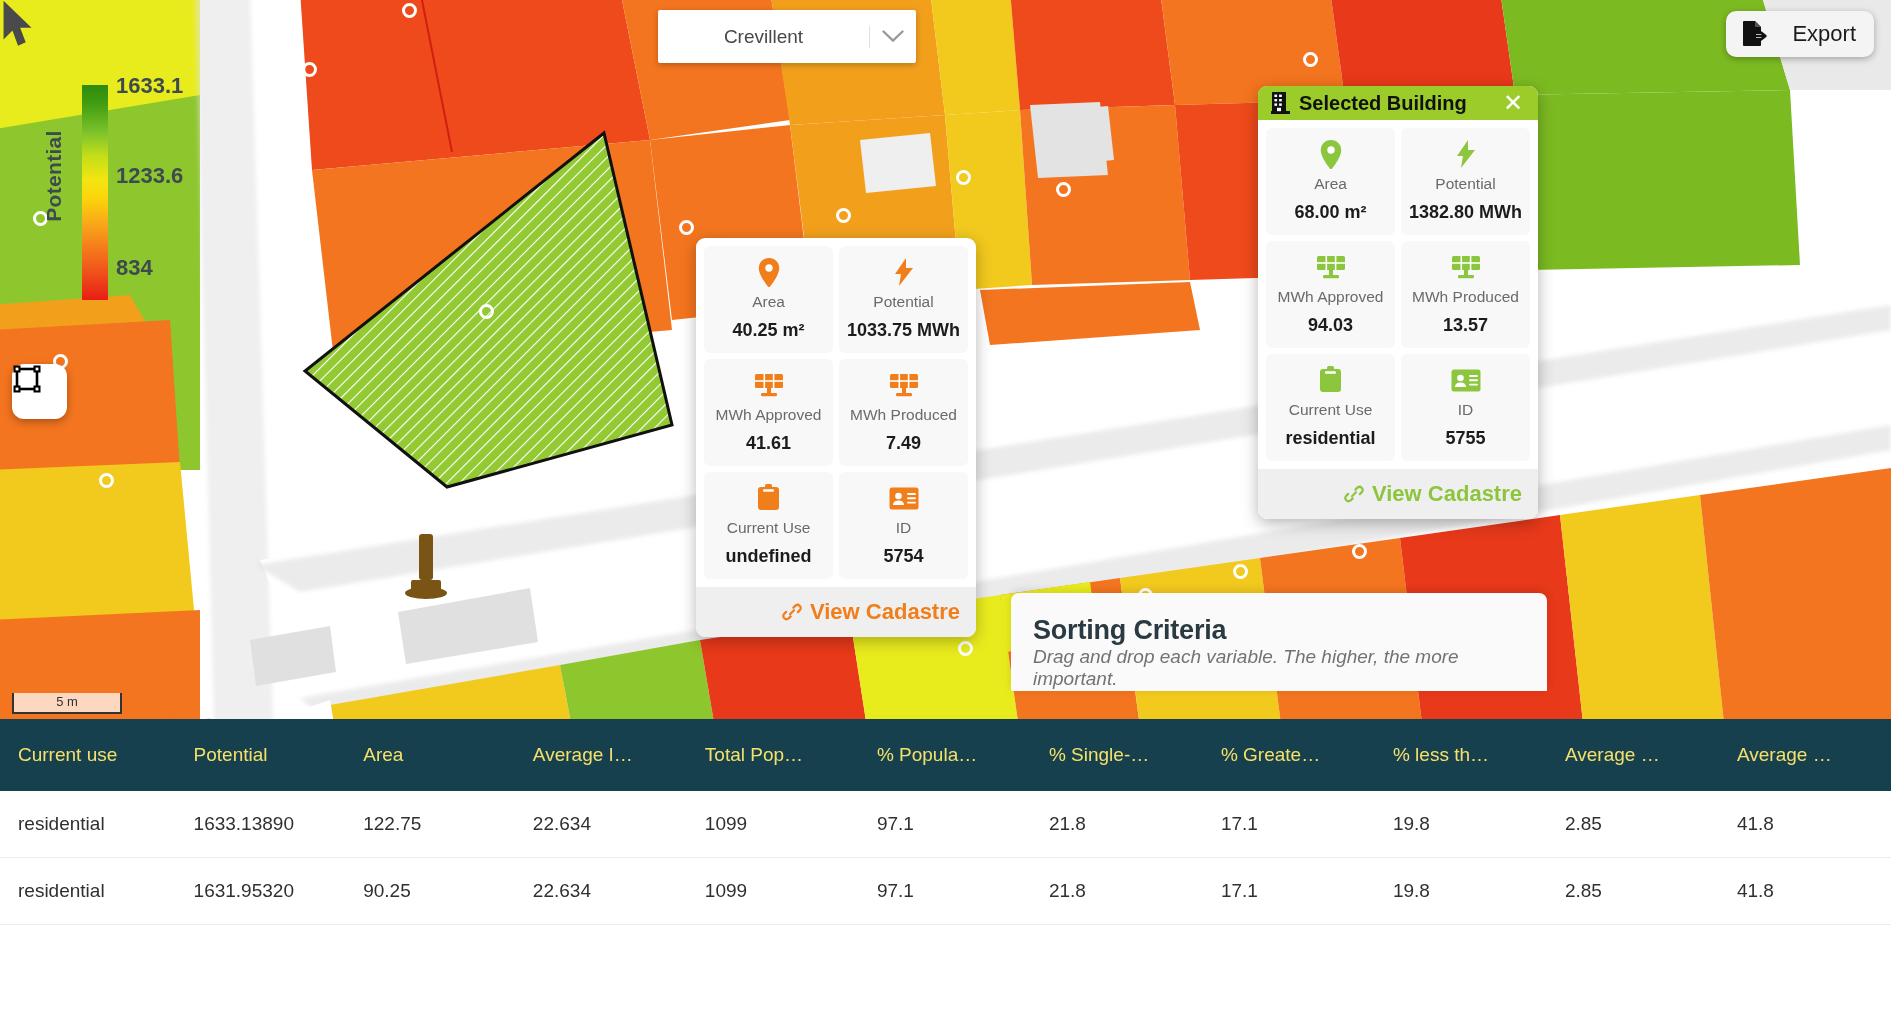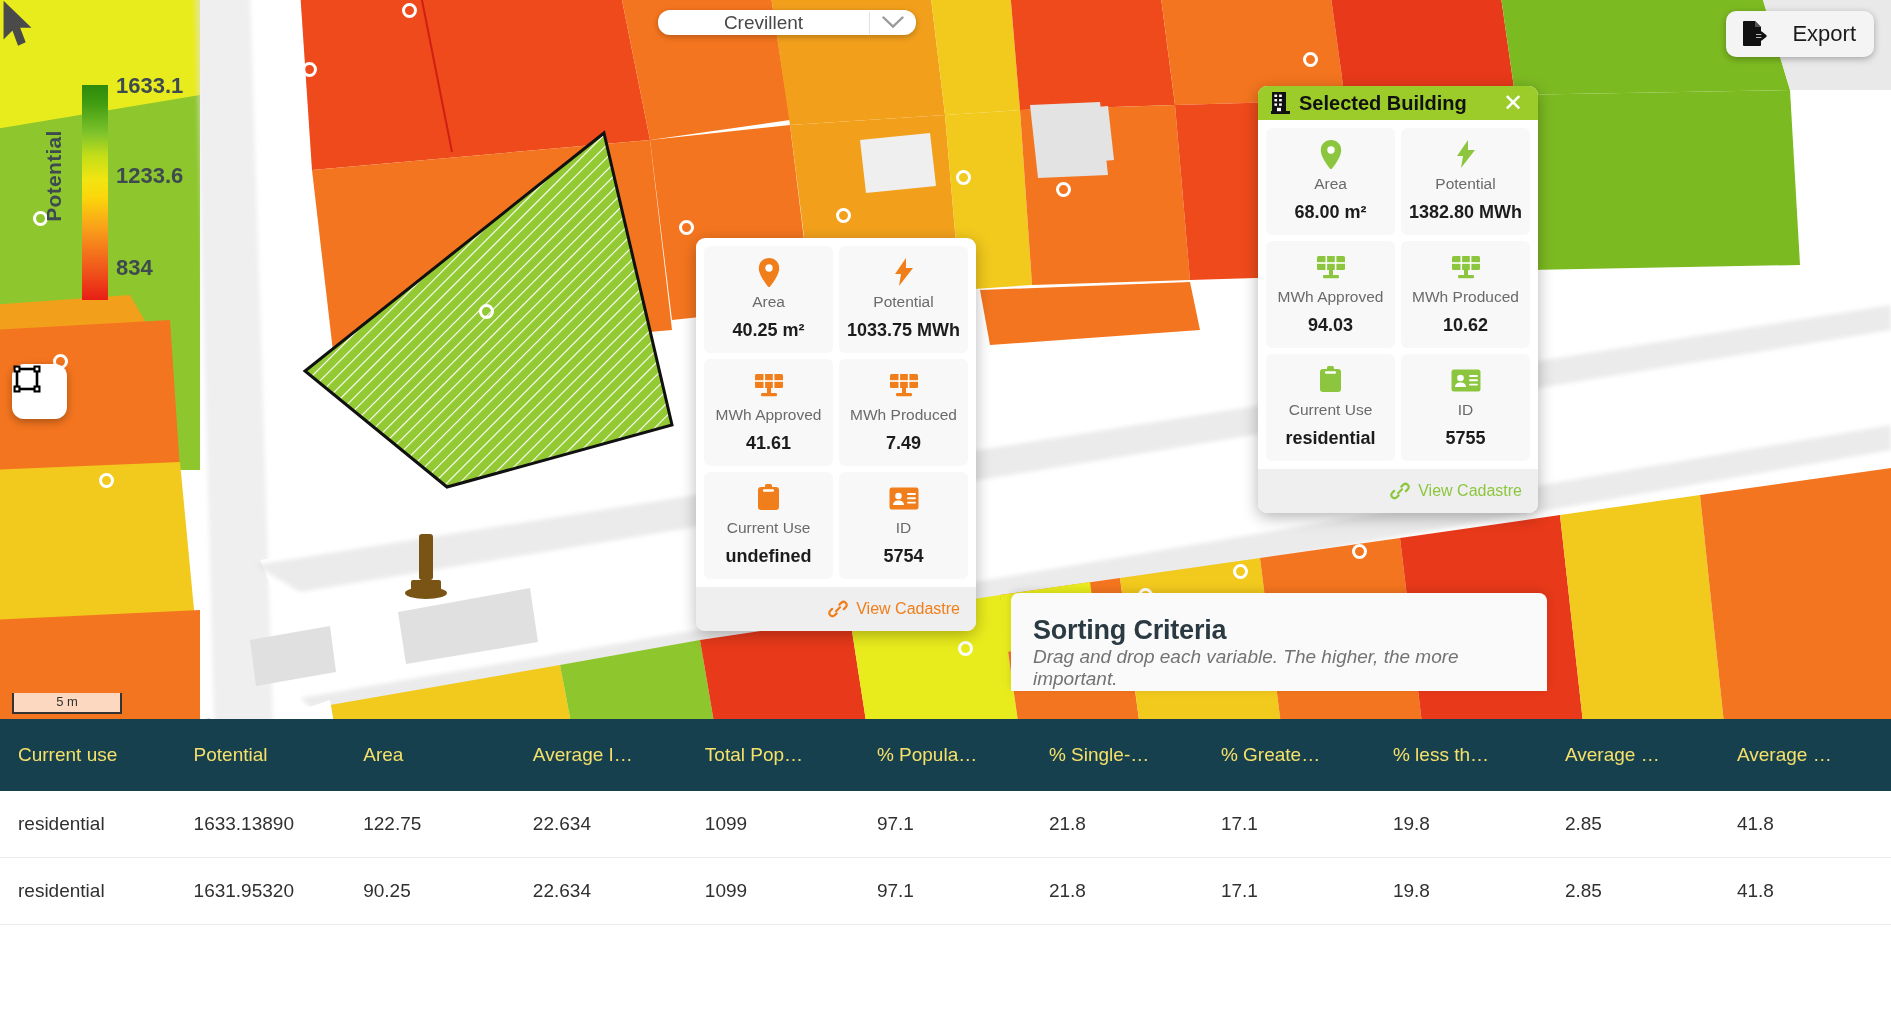--- a/index.html
+++ b/index.html
@@ -56,22 +56,22 @@
   .legend-tick {
     position: absolute; left: 86px;
     font-size: 22px; font-weight: bold; color: #3d4a4f;
   }
   .legend-tick.t0 { top: 13px; }
   .legend-tick.t1 { top: 103px; }
   .legend-tick.t2 { top: 195px; text-align: right; }
 
   
   .muni-select {
-    position: absolute; left: 658px; top: 10px; width: 258px; height: 25px;
-    background: #ffffff; border-radius: 12px;
+    position: absolute; left: 658px; top: 10px; width: 258px; height: 53px;
+    background: #ffffff; border-radius: 2px;
     box-shadow: 0 2px 6px rgba(0,0,0,.25);
     display: flex; align-items: center;
   }
   .muni-value {
     flex: 1; text-align: center; font-size: 19px; color: #484848;
   }
   .muni-divider { width: 1px; height: 22px; background: #e1e1e1; }
   .muni-chevron {
     width: 46px; display: flex; align-items: center; justify-content: center;
     color: #9a9a9a;
@@ -119,21 +119,21 @@
     padding: 12px 4px 12px; text-align: center;
   }
   .info-icon { height: 28px; display: flex; align-items: center; justify-content: center; margin-bottom: 7px; }
   .info-key { font-size: 15.5px; color: #6a6a6a; margin-bottom: 9px; }
   .info-val { font-size: 18px; font-weight: bold; color: #1c1c1c; }
   .info-footer {
     background: #efefef; padding: 12px 16px; text-align: right;
     display: flex; align-items: center; justify-content: flex-end; gap: 8px;
     cursor: pointer;
   }
-  .info-footer .cad-label { font-size: 16px; font-weight: normal; }
+  .info-footer .cad-label { font-size: 22px; font-weight: bold; }
 
   
   .sb-panel {
     position: absolute; left: 1258px; top: 86px; width: 280px;
     background: #ffffff; border-radius: 9px;
     box-shadow: 0 4px 16px rgba(0,0,0,.3);
     overflow: hidden;
   }
   .sb-header {
     background: #9ccc29; height: 34px;
@@ -512,21 +512,21 @@
               <g stroke="#fff" stroke-width="1.6">
                 <line x1="10.3" y1="2" x2="10.3" y2="16"></line>
                 <line x1="19.6" y1="2" x2="19.6" y2="16"></line>
                 <line x1="1" y1="9" x2="29" y2="9"></line>
               </g>
               <rect x="13" y="16" width="4" height="5" fill="#8cc63e"></rect>
               <rect x="7" y="21" width="16" height="3.2" rx="1.3" fill="#8cc63e"></rect>
             </svg>
         </div>
         <div class="info-key">MWh Produced</div>
-        <div class="info-val">10.62</div>
+        <div class="info-val">13.57</div>
       </div>
 
       <div class="info-cell">
         <div class="info-icon">
           <svg width="23" height="28" viewBox="0 0 23 28">
               <rect x="8" y="0" width="7" height="5" rx="1.6" fill="#8cc63e"></rect>
               <rect x="1" y="3" width="21" height="23" rx="3" fill="#8cc63e"></rect>
               <rect x="6" y="5.2" width="11" height="2.6" rx="1.1" fill="#fff"></rect>
             </svg>
         </div>

